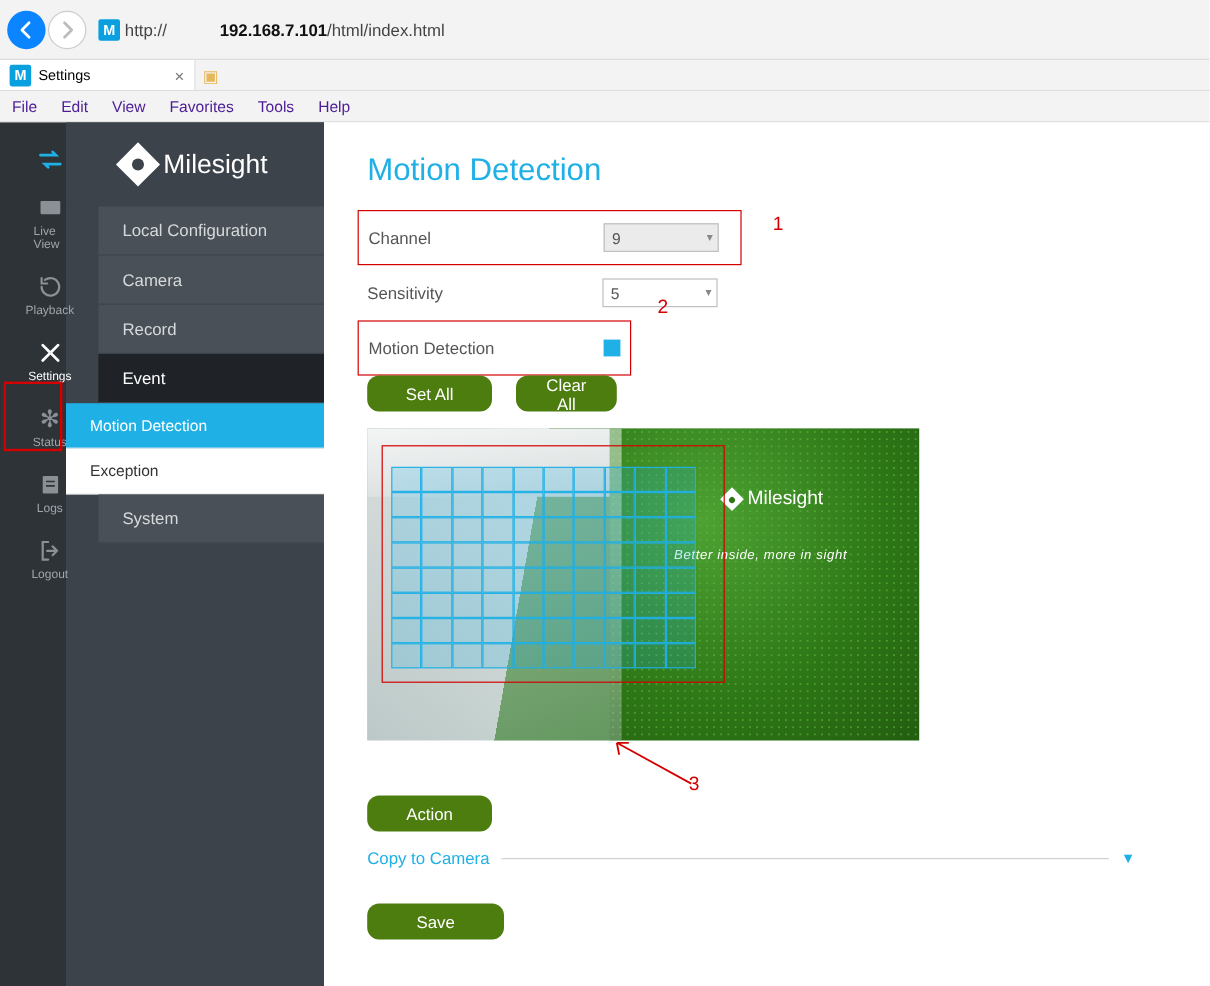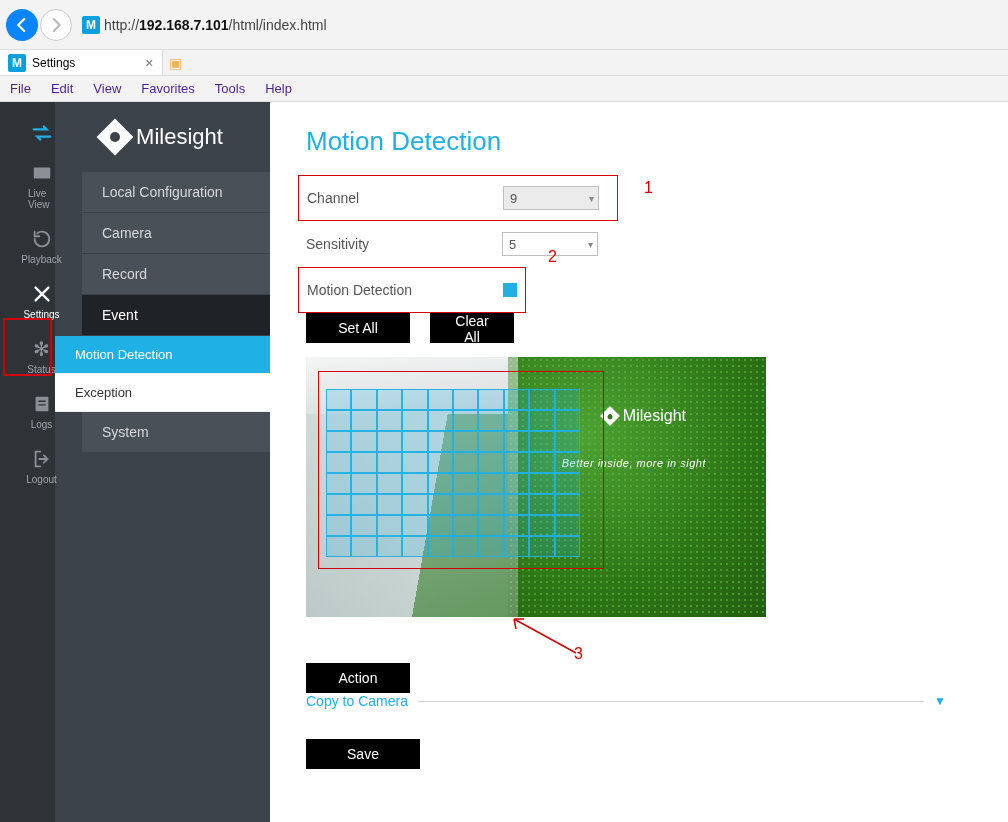--- a/index.html
+++ b/index.html
@@ -4,21 +4,21 @@
 <style>
   * { box-sizing: border-box; margin: 0; padding: 0; font-family: "Segoe UI", Arial, sans-serif; }
   html, body { width: 1008px; height: 822px; background: #fff; overflow: hidden; }
   .browser-bar { height: 50px; background: #f3f3f3; display: flex; align-items: center; padding: 0 6px; border-bottom: 1px solid #dcdcdc; }
   .nav-circle { width: 32px; height: 32px; border-radius: 50%; display: flex; align-items: center; justify-content: center; margin-right: 2px; }
   .nav-back { background: #0a84ff; color: #fff; }
   .nav-fwd { background: #fff; border: 1px solid #ccc; color: #bbb; }
   .nav-circle svg { width: 18px; height: 18px; }
   .url-favicon { width: 18px; height: 18px; background: #0aa0e0; color:#fff; font-weight:bold; font-size:12px; display:flex; align-items:center; justify-content:center; border-radius:2px; margin:0 4px 0 8px;}
   .url-text { font-size: 14px; color: #444; }
-  .url-text .ip { font-weight: 600; color: #111; }
+  .url-text .ip { font-weight: 600; color: #111; padding-left: 44px; }
   .tabs-row { height: 26px; background: #f3f3f3; display: flex; align-items: stretch; border-bottom: 1px solid #dcdcdc; }
   .tab { display: flex; align-items: center; padding: 0 8px; border-right: 1px solid #dcdcdc; font-size: 12px; background:#fff; }
   .tab .close { margin-left: 70px; color:#777; font-size:14px;}
   .newtab { width:26px; display:flex; align-items:center; justify-content:center; color:#e7b85b; font-size:14px;}
   .menu-row { height: 26px; background: #f3f3f3; display:flex; align-items:center; padding: 0 10px; gap: 20px; font-size: 13px; color:#4c1d95; border-bottom:1px solid #dcdcdc;}
   .app { display:flex; height: calc(822px - 50px - 26px - 26px); }
   .icon-col { width: 55px; background: #2e3338; display:flex; flex-direction:column; align-items:center; padding-top:20px; gap:18px; color:#9fa6ab; font-size:10px; position:relative;}
   .icon-item { width:100%; display:flex; flex-direction:column; align-items:center; gap:4px; cursor:pointer;padding-left:28px;}
   .icon-item svg, .icon-item .glyph { width:22px; height:22px; fill:#8a9095; color:#8a9095; font-size:20px; display:flex; align-items:center; justify-content:center;}
   .icon-item.active { color:#fff; }
@@ -36,36 +36,36 @@
   h1.page-title { color:#1fb0e6; font-size:26px; font-weight:500; margin-bottom:18px;}
   .form-row { display:flex; align-items:center; height:46px; font-size:14px; color:#555;}
   .form-row .lbl { width:196px; }
   .sel { width:96px; height:24px; border:1px solid #bfbfbf; background:#ebebeb; display:flex; align-items:center; justify-content:space-between; padding:0 4px 0 6px; font-size:13px; color:#555;}
   .sel.white { background:#fff;}
   .sel .chev { color:#888; font-size:10px;}
   .chk { width:14px; height:14px; background:#1fb0e6; display:inline-block;}
   .red-box { border:1px solid #d40000; }
   .annot { position:absolute; color:#d40000; font-size:16px; }
   .region-label { font-size:14px; color:#555; margin:10px 0 10px 0;}
-  .btn { background:#000000; color:#fff; border:none; height:30px; padding:0 24px; font-size:14px; cursor:pointer; border-radius:0;}
+  .btn { background:#4d7c0f; color:#fff; border:none; height:30px; padding:0 24px; font-size:14px; cursor:pointer; border-radius:10px;}
   .btn-row { display:flex; gap:20px; margin-bottom:14px;}
   .preview { width:460px; height:260px; position:relative; background:linear-gradient(100deg,#a8b7b6 0%,#c8d4d0 30%,#2f7a1f 30%,#2e7a1e 100%); overflow:hidden;}
   .glass { position:absolute; left:0; top:0; width:46%; height:100%; background:linear-gradient(160deg, rgba(255,255,255,.55), rgba(180,195,195,.4));}
   .greenwall { position:absolute; right:0; top:0; width:56%; height:100%; background:radial-gradient(circle at 30% 30%, #4da233 0%, #2d7616 60%, #235d10 100%);}
   .greenwall::before{content:"";position:absolute;inset:0;background-image:radial-gradient(#5fbb3e 1px, transparent 1px);background-size:6px 6px;opacity:.6;}
   .ceiling { position:absolute; top:0; left:0; right:0; height:22%; background:linear-gradient(#e6e9e8,#c3cccb);}
   .wall-logo { position:absolute; right:80px; top:50px; color:#fff; font-size:16px; display:flex; align-items:center; gap:6px; font-weight:300;}
   .wall-logo .sq{width:14px;height:14px;background:#fff;transform:rotate(45deg);display:flex;align-items:center;justify-content:center;}
   .wall-logo .sq::after{content:"";width:5px;height:5px;border-radius:50%;background:#2d7616;}
   .wall-tag { position:absolute; right:60px; top:100px; color:#fff; font-size:11px; font-style:italic; letter-spacing:.5px;}
   .red-region { position:absolute; border:1.5px solid #d40000;}
   .grid-overlay { position:absolute; display:grid; grid-template-columns:repeat(10,1fr); grid-template-rows:repeat(8,1fr);}
   .grid-overlay div { border:1px solid rgba(31,176,230,.95); background:rgba(31,176,230,.22);}
   .arrow3 svg { stroke:#d40000; fill:none; stroke-width:1.5;}
-  .copy-row { display:flex; align-items:center; gap:10px; color:#1fb0e6; font-size:14px;}
+  .copy-row { display:flex; align-items:center; gap:10px; margin-top:14px; color:#1fb0e6; font-size:14px;}
   .copy-row .line { flex:1; height:1px; background:#d0d0d0;}
   .copy-row .tri { color:#1fb0e6; font-size:12px;}
 </style>
 </head>
 <body>
 
 <div class="browser-bar">
   <div class="nav-circle nav-back">
     <svg viewBox="0 0 24 24">
         <path d="M15 4l-8 8 8 8" stroke="#fff" stroke-width="3" fill="none" stroke-linecap="round" stroke-linejoin="round"></path>

